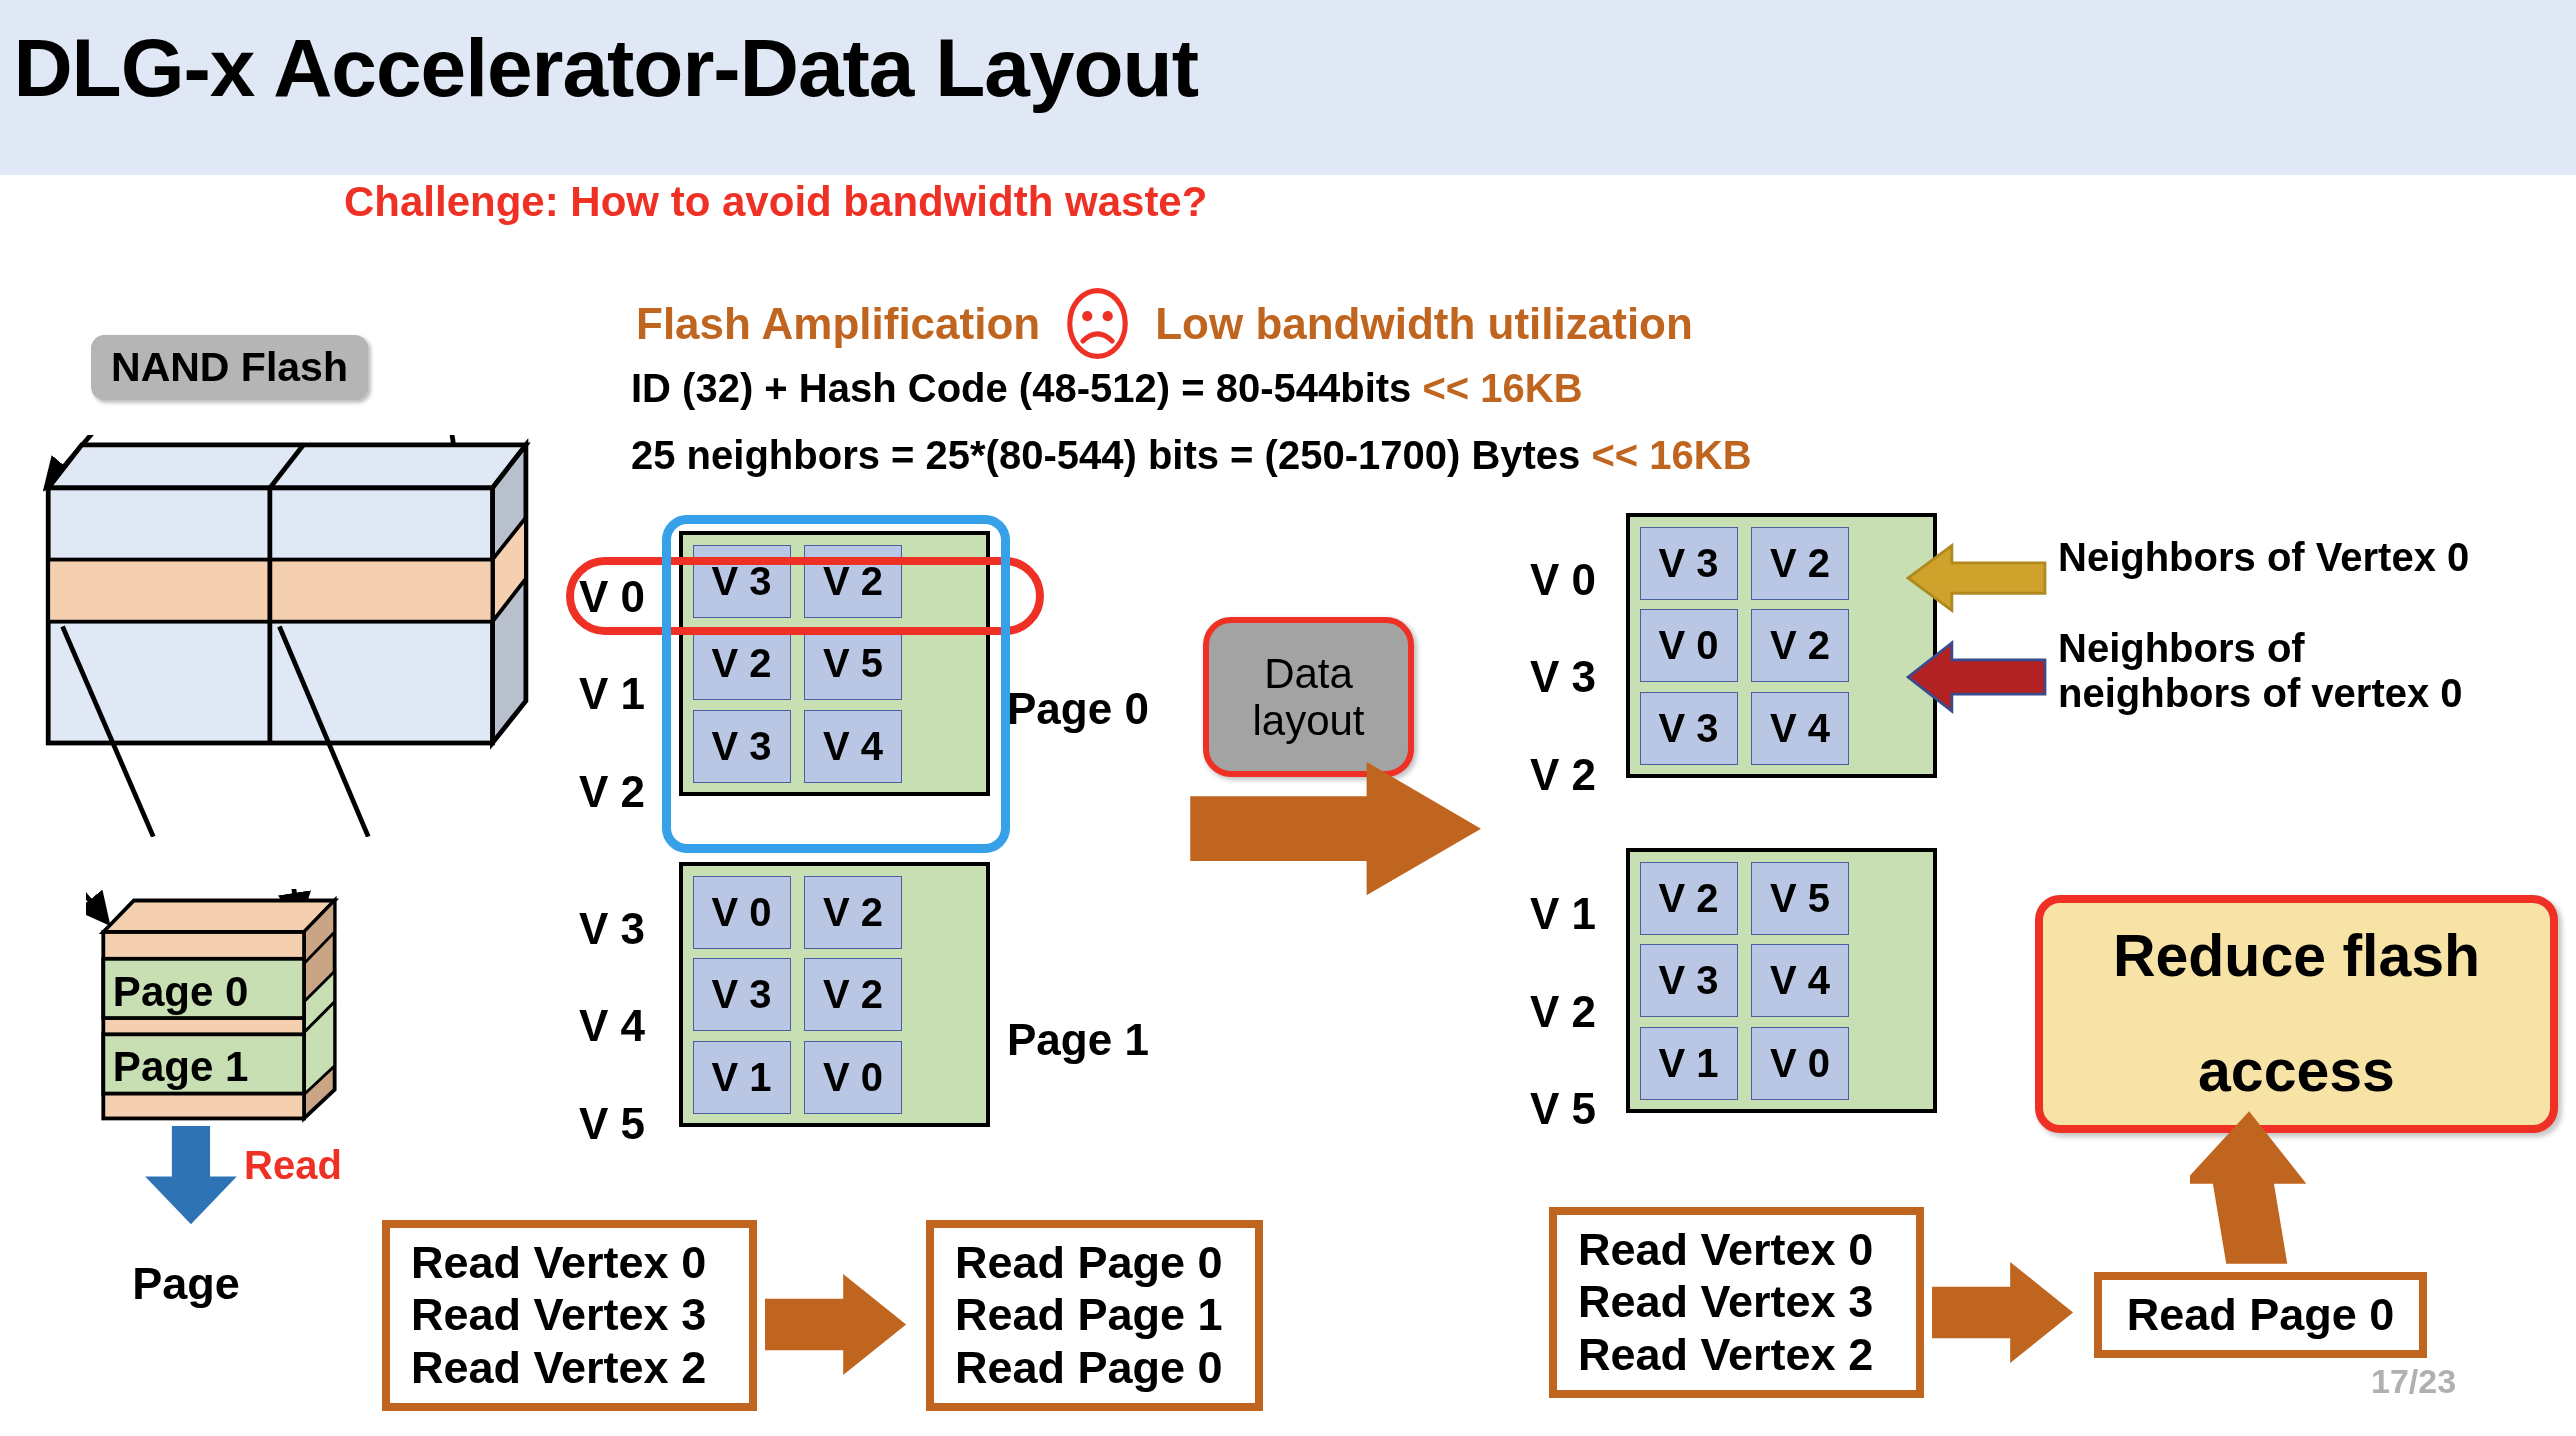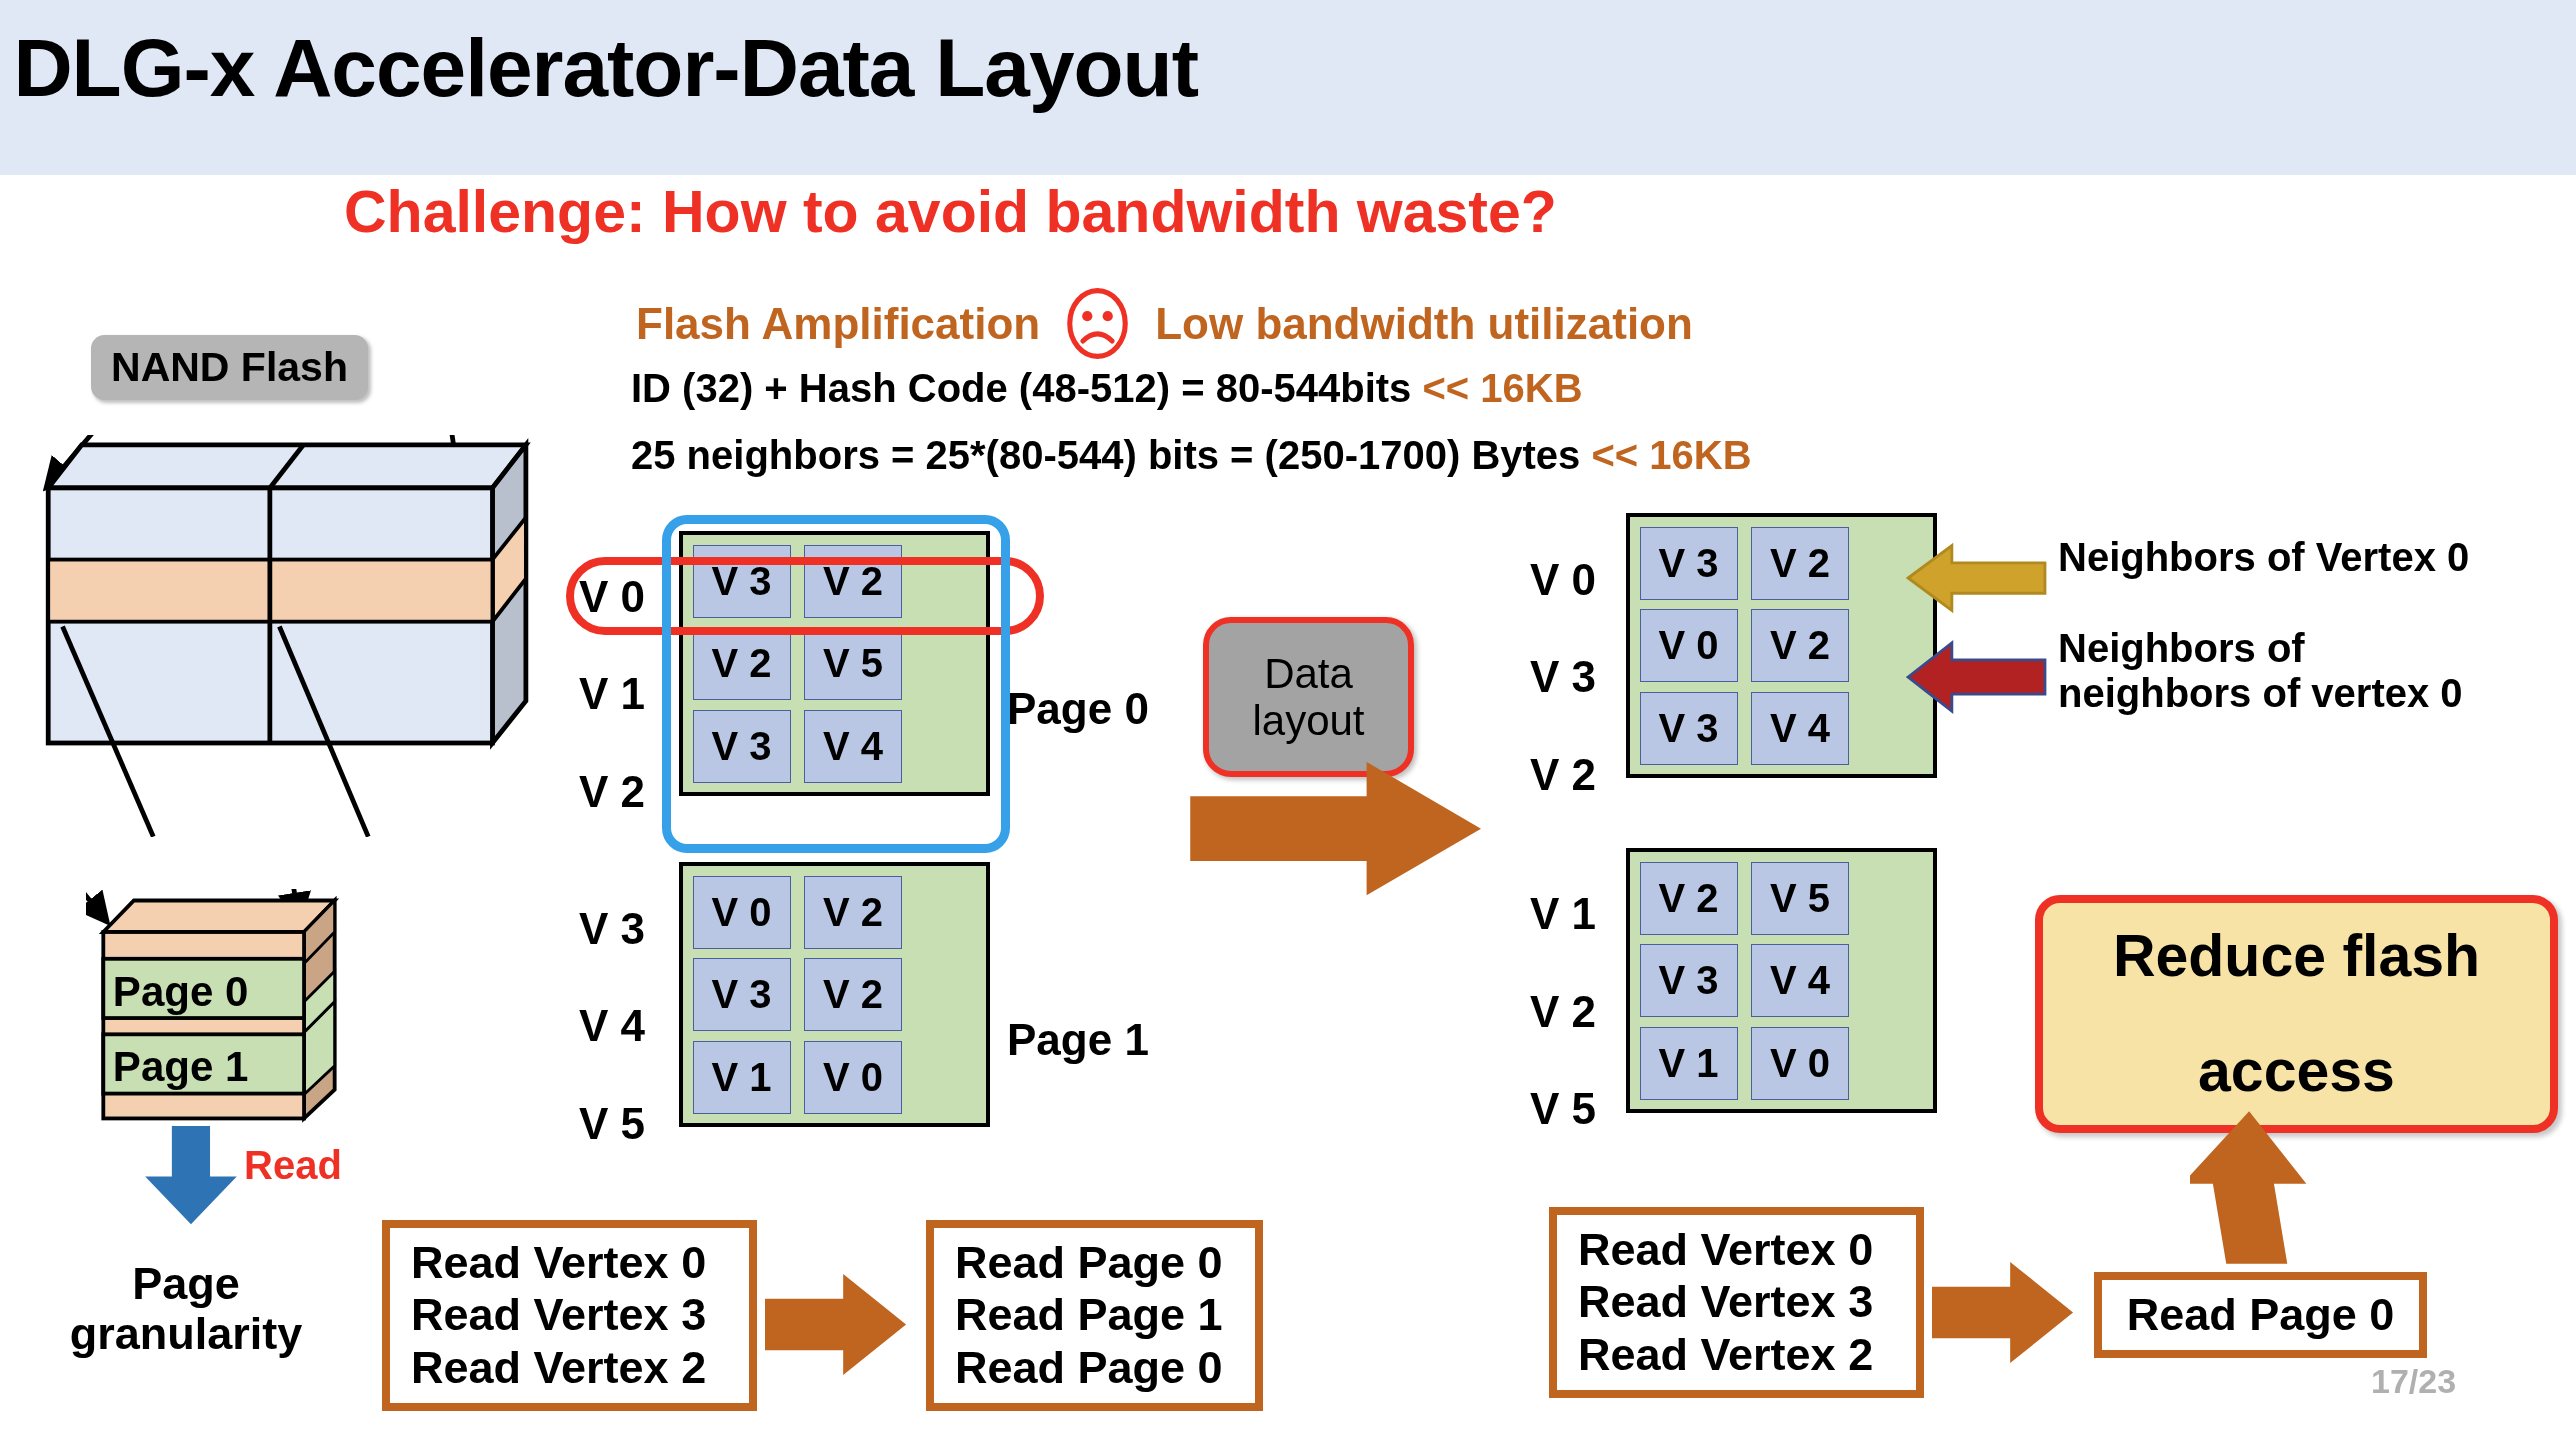--- a/index.html
+++ b/index.html
@@ -16,21 +16,21 @@
     background:#dfe8f4;
   }
   #slide-title{
     position:absolute;left:13.4px;top:21px;
     font-size:82px;font-weight:bold;color:#000;
     letter-spacing:-1px;white-space:nowrap;
   }
   
   #challenge-line{
     position:absolute;left:344px;top:178px;
-    font-size:59px;font-weight:bold;white-space:nowrap;
+    font-size:42px;font-weight:bold;white-space:nowrap;
   }
   #challenge-label{color:#ee3124;}
   #challenge-question{color:#ee3124;}
   
   #ra-row{
     position:absolute;left:636px;top:287px;
     display:flex;align-items:center;gap:21px;white-space:nowrap;
   }
   .ra-text{font-size:44px;font-weight:bold;color:#c0651f;}
   .sad-face{width:73px;height:73px;flex:0 0 auto;}
@@ -225,21 +225,20 @@
   <text x="28" y="122" font-family="Liberation Sans, sans-serif" font-size="44" font-weight="bold" fill="#000">Page 0</text>
   <text x="28" y="201" font-family="Liberation Sans, sans-serif" font-size="44" font-weight="bold" fill="#000">Page 1</text>
 </svg>
 
 <svg id="read-arrow-svg" width="115" height="105" viewBox="0 0 120 110">
   <polygon points="30,2 70,2 70,55 98,55 50,105 2,55 30,55" fill="#2e74b5" stroke="none"></polygon>
 </svg>
 <div id="read-label">Read</div>
 <div id="page-gran">
   <div>Page</div>
-  <div>granularity</div>
 </div>
 
 <div id="left-table-wrap">
 
   <div class="rowlabel" style="left:579px;top:572px;">V 0</div>
   <div class="rowlabel" style="left:579px;top:669px;">V 1</div>
   <div class="rowlabel" style="left:579px;top:767px;">V 2</div>
 
   <div class="vgroup" style="position:absolute;left:679px;top:531px;width:311px;">
     <div class="vgrid-row">

